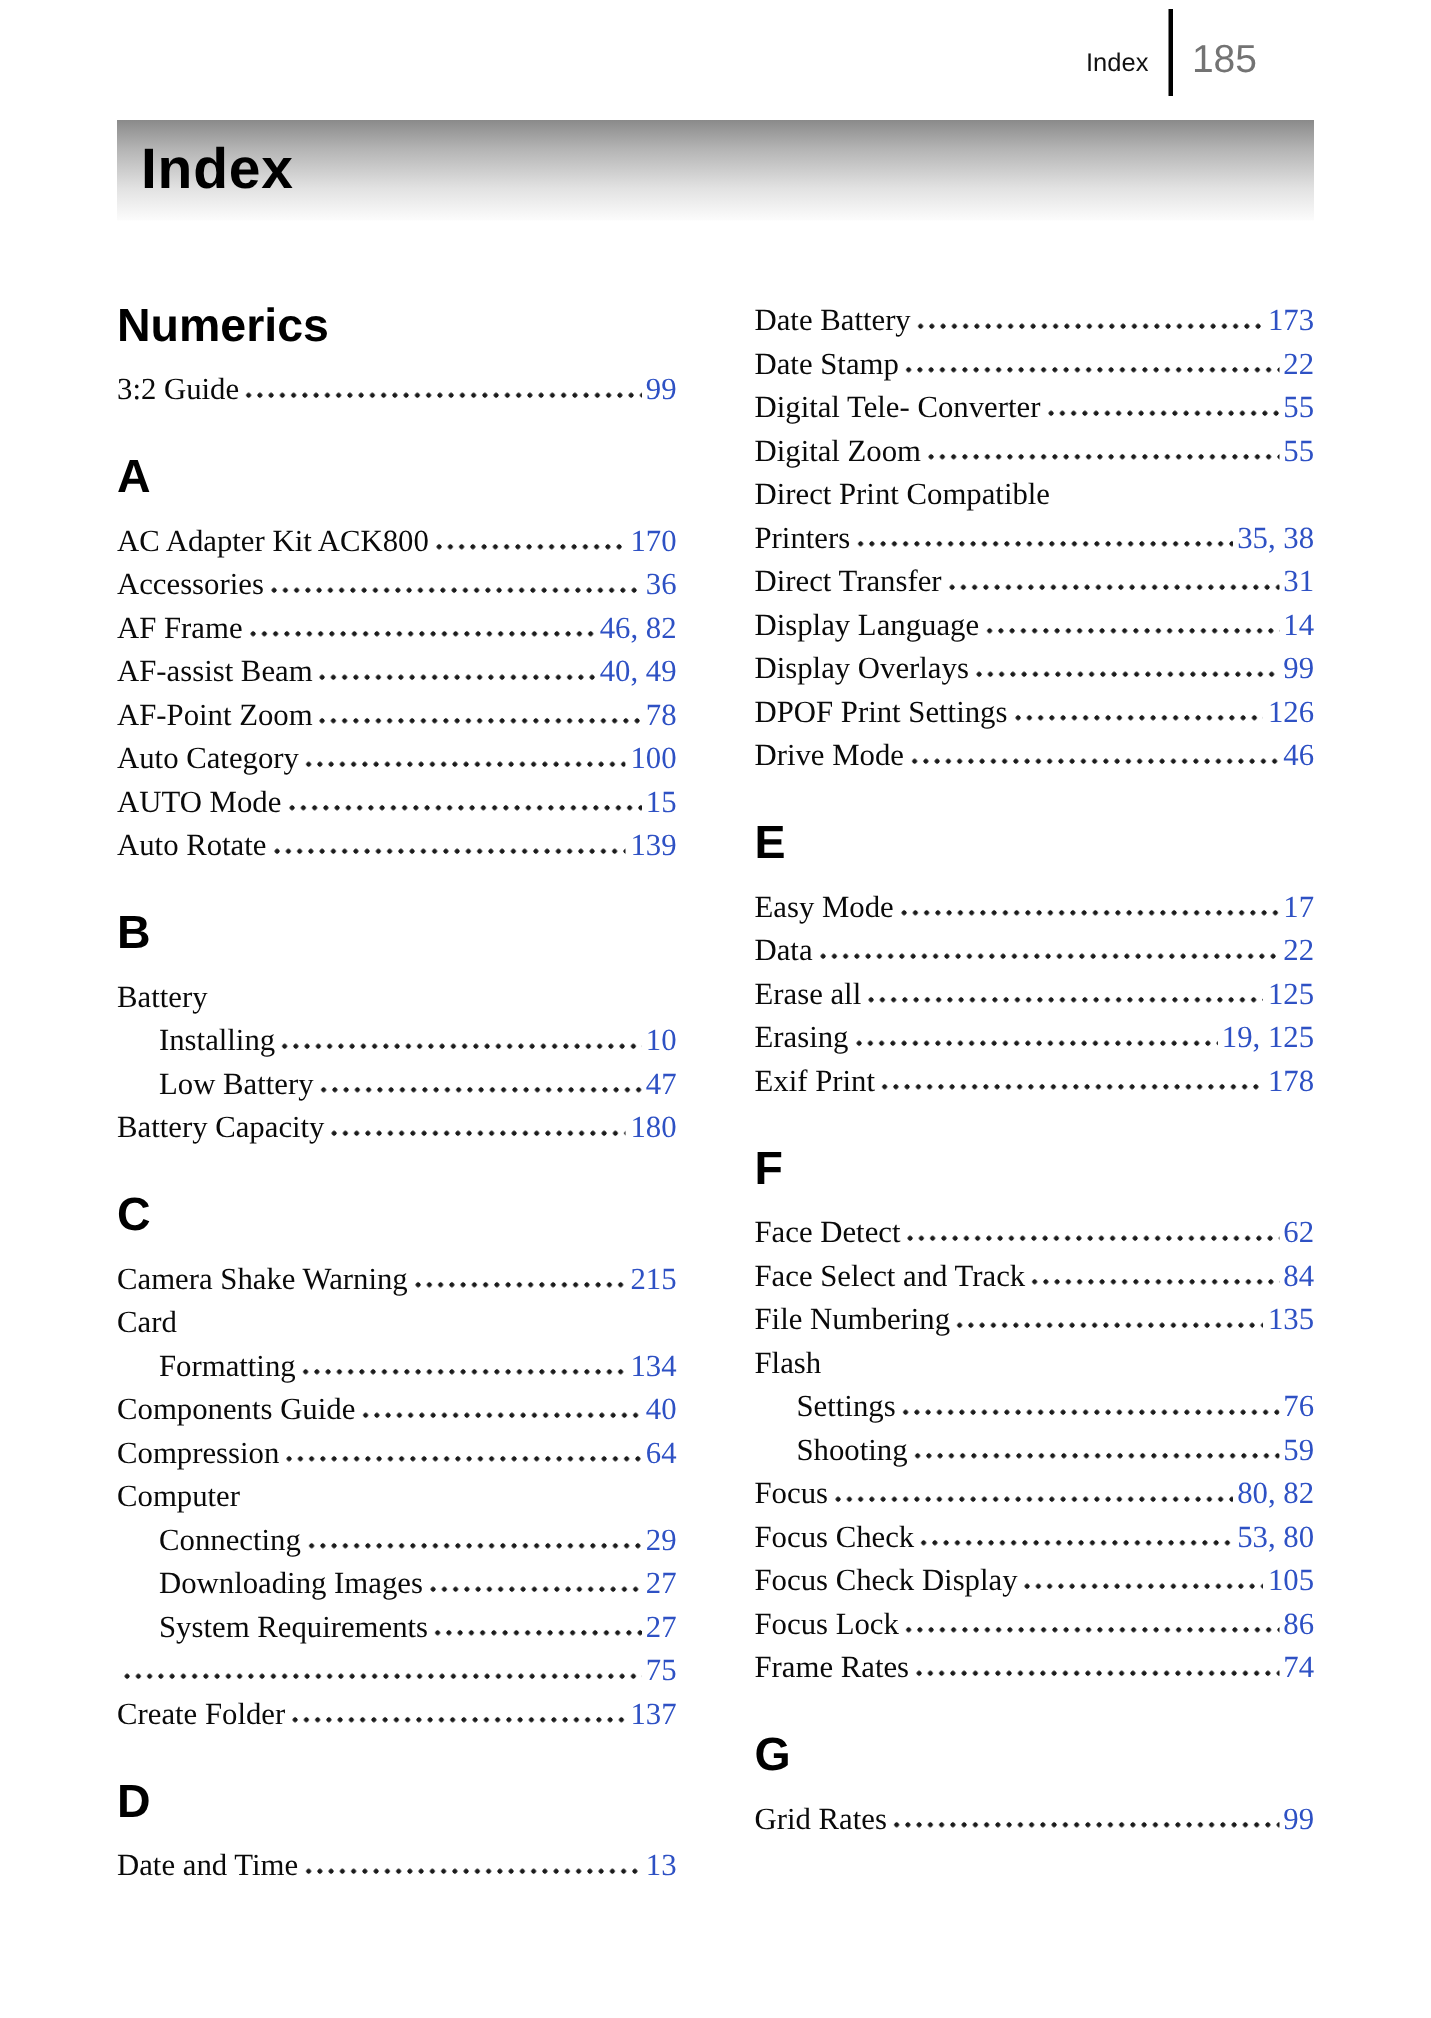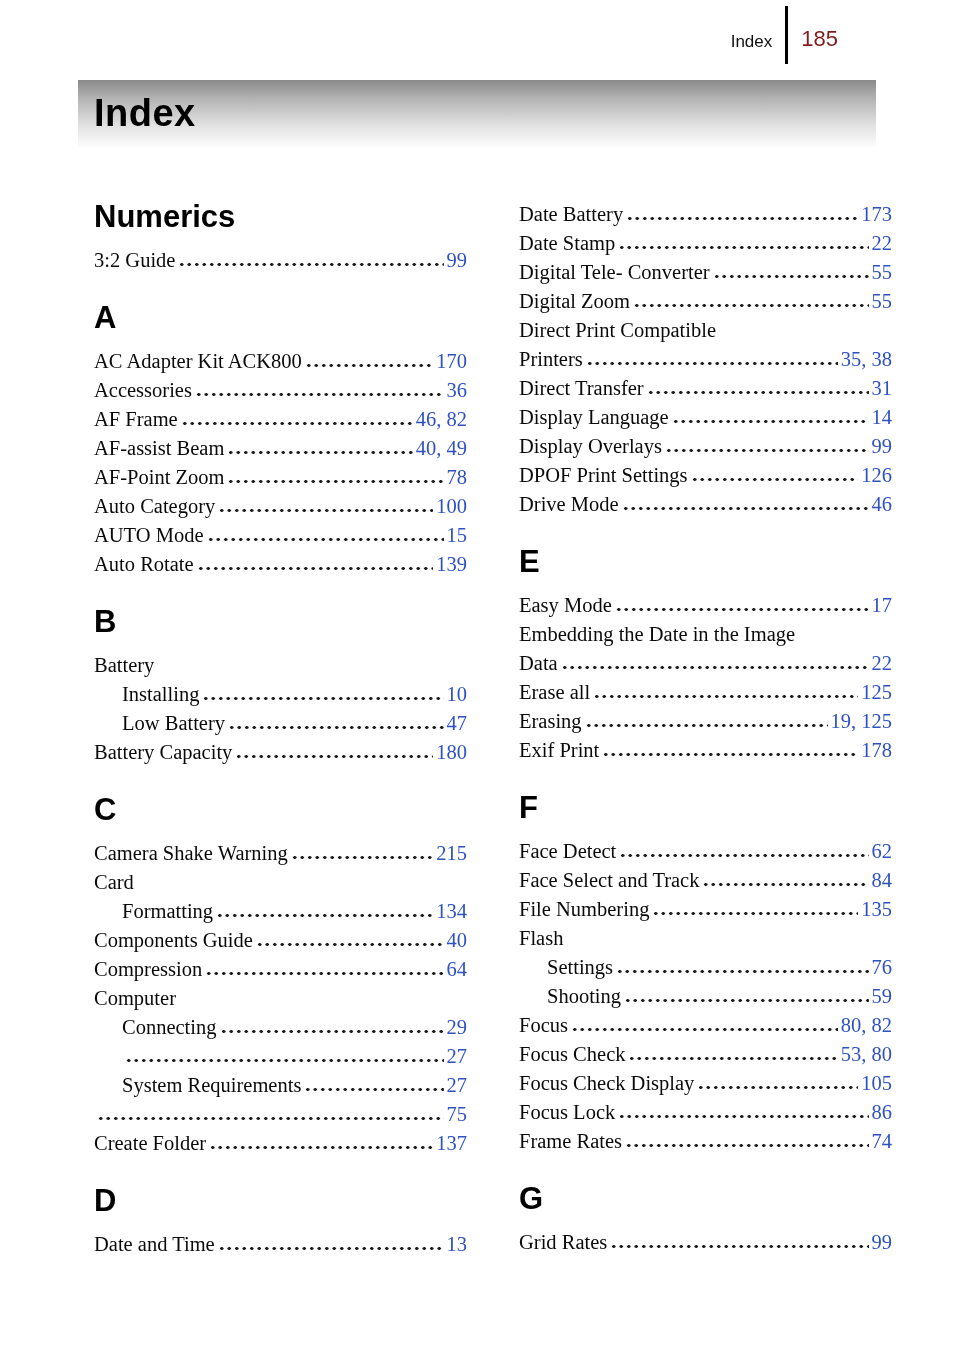--- a/index.html
+++ b/index.html
@@ -9,32 +9,32 @@
     width:954px; height:1345px; background:#ffffff;
     font-family:"Liberation Sans","DejaVu Sans",sans-serif;
     color:#000;
   }
   .page { position:relative; width:916px; height:1345px; overflow:hidden; background:#fff; }
 
   
   .header { position:absolute; top:6px; right:78px; height:58px; display:flex; align-items:center; gap:13px; }
   .hdr-label { font-size:17px; color:#111; padding-top:14px; }
   .hdr-bar { width:3px; height:58px; background:#000; }
-  .hdr-page { font-size:22px; color:#7f1d1d; padding-top:8px; }
+  .hdr-page { font-size:26px; color:#737373; padding-top:8px; }
 
   
   .title-bar {
     position:absolute; top:80px; left:78px; width:798px; height:67px;
     background:linear-gradient(to bottom, #8a8a8a 0%, #b3b3b3 28%, #e2e2e2 68%, #fcfcfc 100%);
     display:flex; align-items:center;
   }
   .title-text { font-size:38px; font-weight:bold; padding-left:16px; letter-spacing:0.5px; color:#000; }
 
   
-  .columns { position:absolute; top:200px; left:94px; width:798px; display:flex; gap:52px; }
+  .columns { position:absolute; top:200px; left:78px; width:798px; display:flex; gap:52px; }
   .col { flex:1 1 0; min-width:0; }
 
   .sec-heading { font-size:31px; line-height:34px; font-weight:bold; margin:26px 0 12px; color:#000; }
   .col > .sec-heading:first-child { margin-top:0; }
 
   .entry { display:flex; align-items:baseline; font-size:20.5px; line-height:29px;font-family:Liberation Serif, serif; }
   .entry.indent { padding-left:28px; }
   .entry .label { white-space:nowrap; flex:0 0 auto; color:#0a0a0a; }
   .entry .dots {
     flex:1 1 auto; height:5px; margin:0 3px; min-width:10px;
@@ -152,20 +152,21 @@
         </div>
         <div class="entry">
           <span class="label">Computer</span>
         </div>
         <div class="entry indent">
           <span class="label">Connecting</span>
           <span class="dots"></span>
           <span class="pages">29</span>
         </div>
         <div class="entry indent">
+          <span class="label">Downloading Images</span>
           <span class="dots"></span>
           <span class="pages">27</span>
         </div>
         <div class="entry indent">
           <span class="label">System Requirements</span>
           <span class="dots"></span>
           <span class="pages">27</span>
         </div>
         <div class="entry">
           <span class="dots"></span>
@@ -237,23 +238,20 @@
           <span class="dots"></span>
           <span class="pages">46</span>
         </div>
         <div class="sec-heading">E</div>
         <div class="entry">
           <span class="label">Easy Mode</span>
           <span class="dots"></span>
           <span class="pages">17</span>
         </div>
         <div class="entry">
-          <span class="label">Embedding the Date in the Image</span>
-        </div>
-        <div class="entry">
           <span class="label">Data</span>
           <span class="dots"></span>
           <span class="pages">22</span>
         </div>
         <div class="entry">
           <span class="label">Erase all</span>
           <span class="dots"></span>
           <span class="pages">125</span>
         </div>
         <div class="entry">

